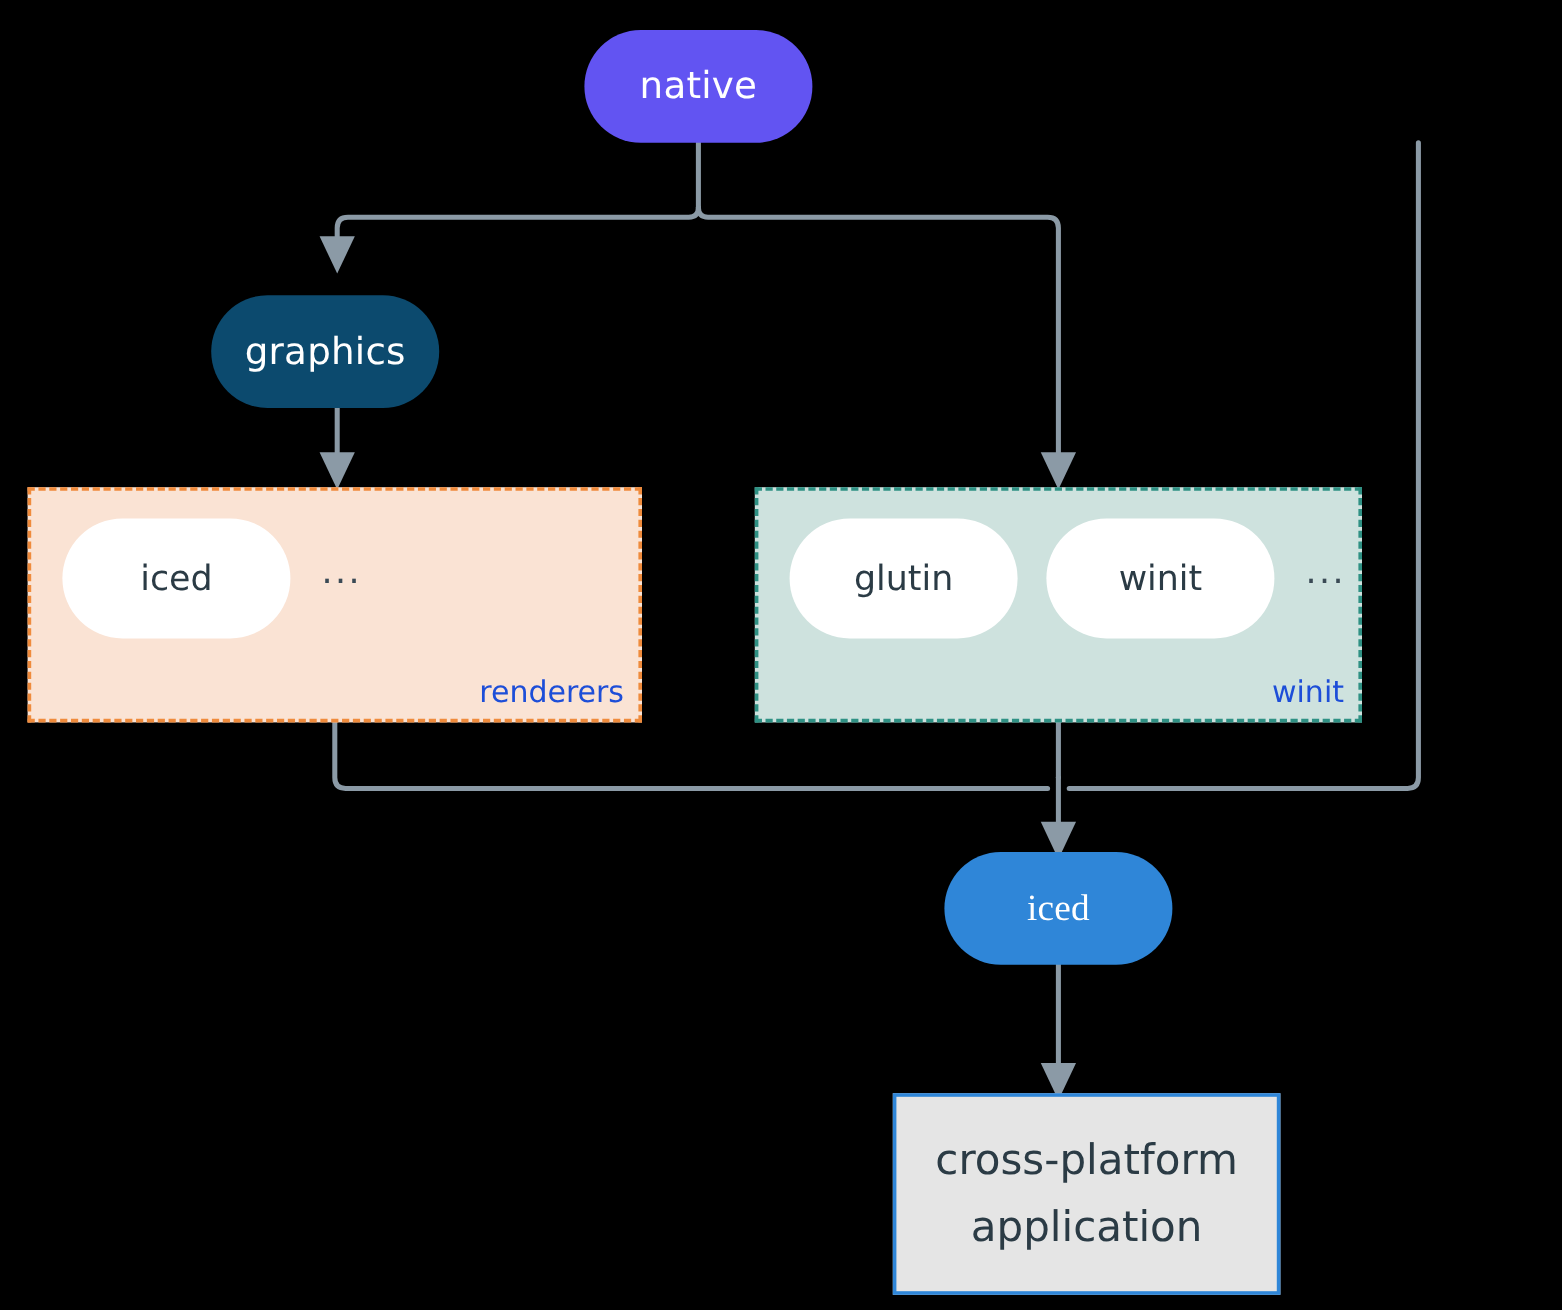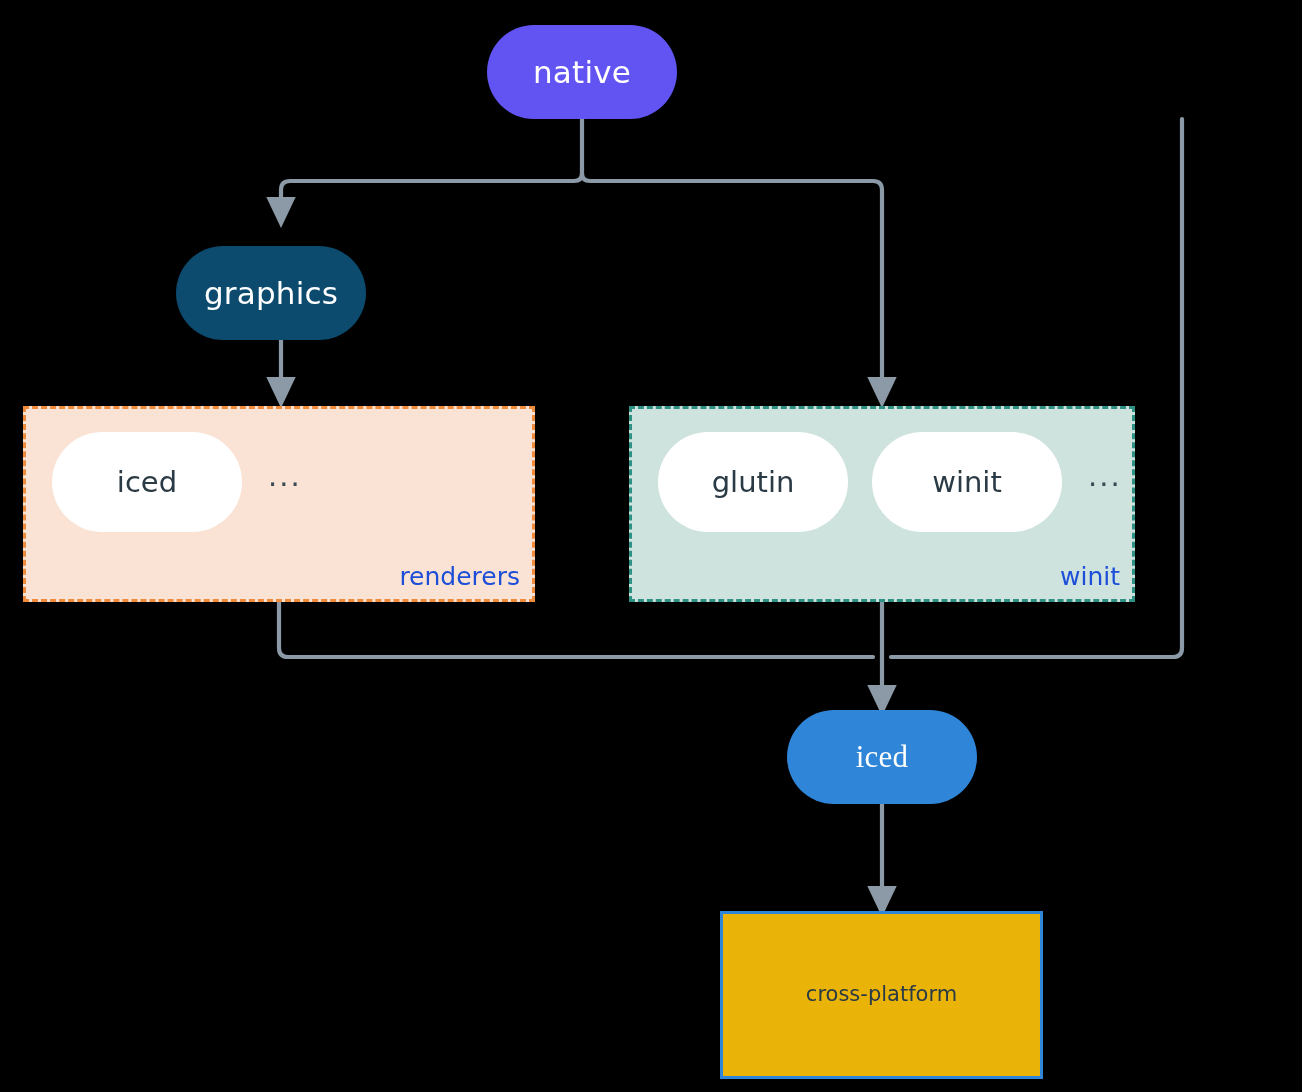--- a/index.html
+++ b/index.html
@@ -108,29 +108,29 @@
     margin-left: 26px;
     font-size: 29px;
     color: #3a4a55;
     letter-spacing: 2px;
     line-height: 1;
     padding-bottom: 12px;
   }
   
   .app-box {
     position: absolute;
-    left: 720px; top: 911px; width: 323px; height: 168px;
-    background: #eab308;
+    left: 744px; top: 911px; width: 323px; height: 168px;
+    background: #e5e5e5;
     border: 3px solid #2f86d8;
     box-sizing: border-box;
     display: flex;
     align-items: center;
     justify-content: center;
     color: #2b3b45;
-    font-size: 21px;
+    font-size: 35px;
     line-height: 1.6;
     text-align: center;
   }
 </style>
 </head>
 <body>
 
 <div id="stage">
 
   <svg class="edges" viewBox="0 0 1302 1092" xmlns="http://www.w3.org/2000/svg">
@@ -194,16 +194,17 @@
     <span class="group-label">winit</span>
   </div>
 
   <div class="node pill pill-iced">
     <span>iced</span>
   </div>
 
   <div class="app-box">
     <div>
       <div>cross-platform</div>
+      <div>application</div>
     </div>
   </div>
 
 </div>
 
 </body></html>

